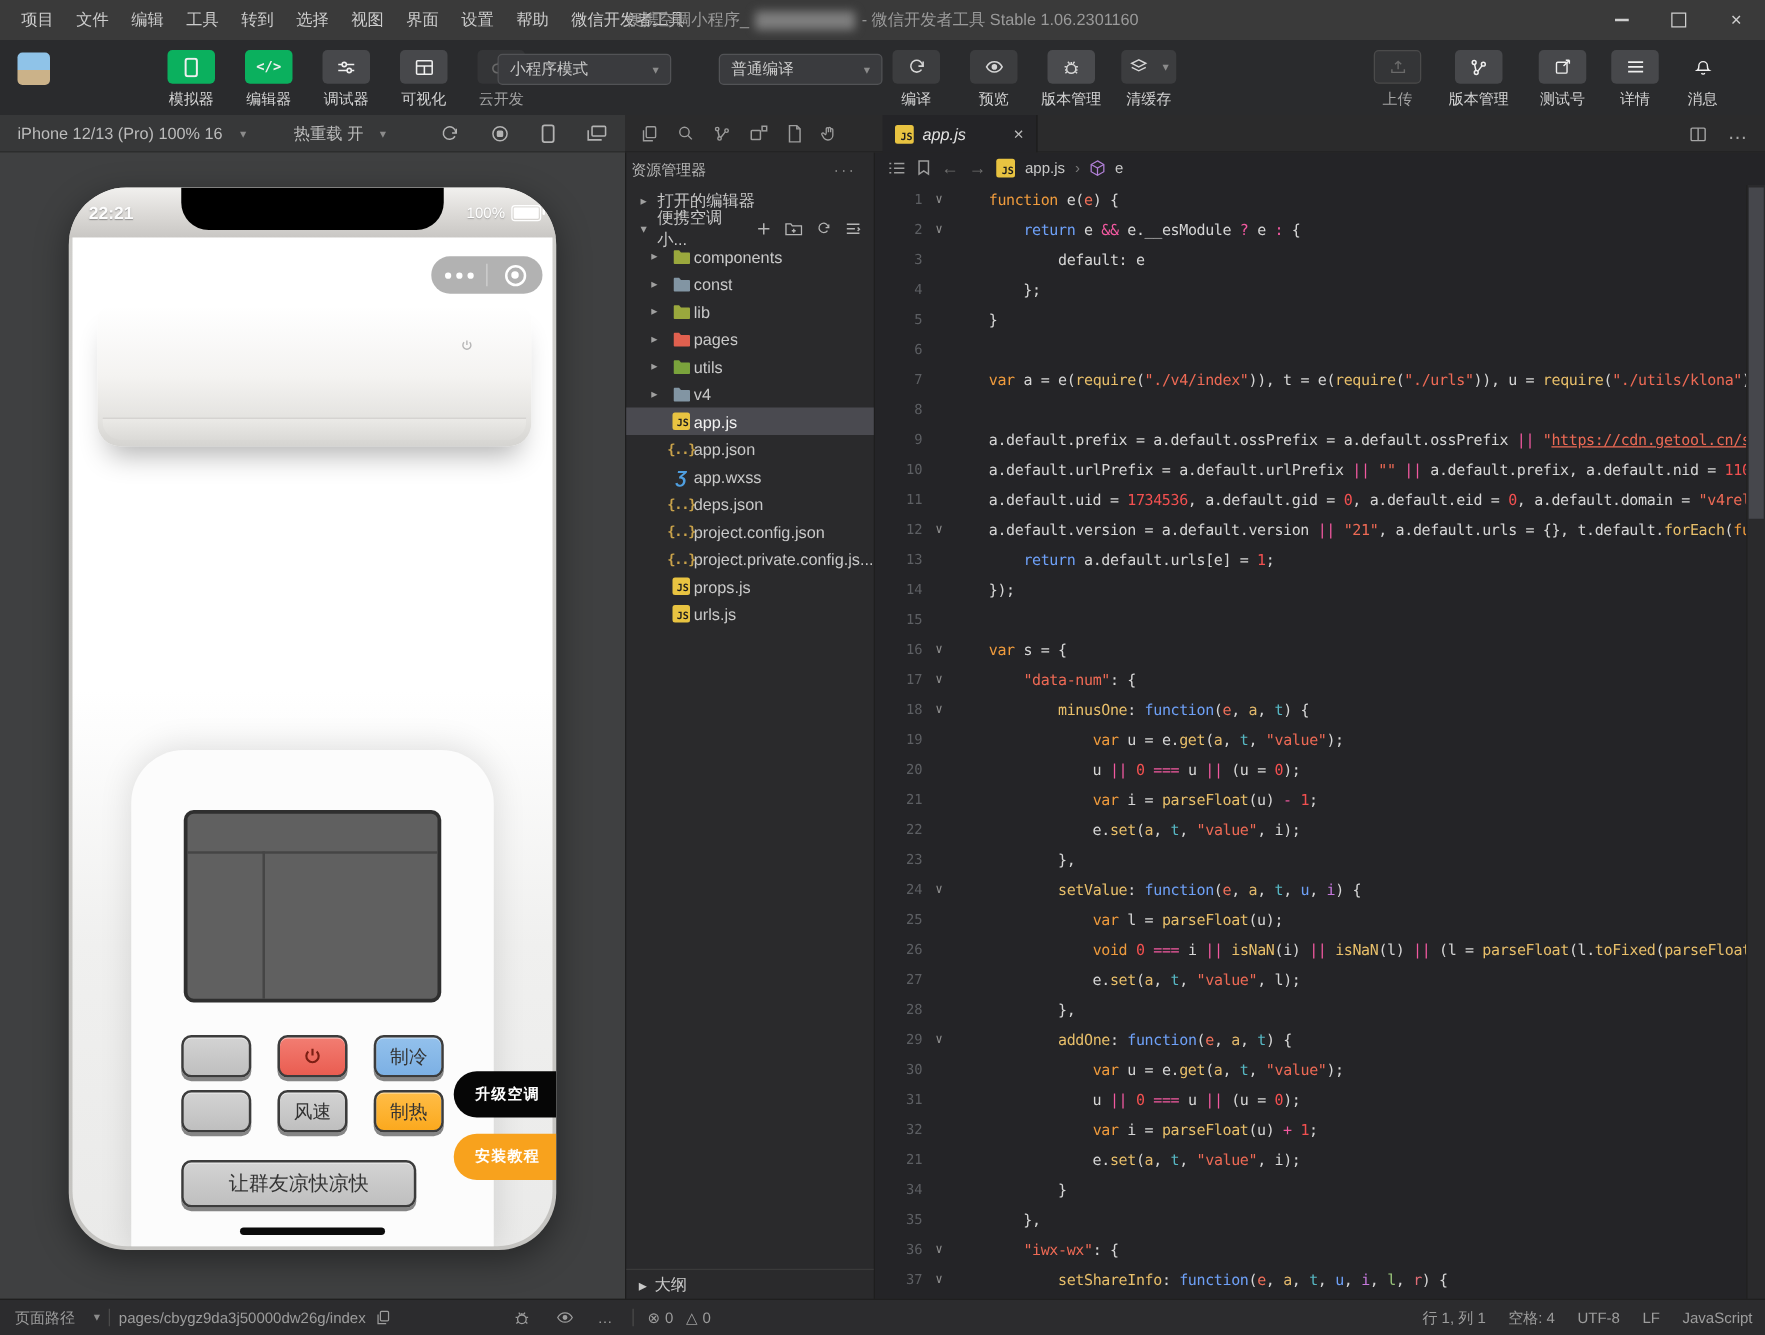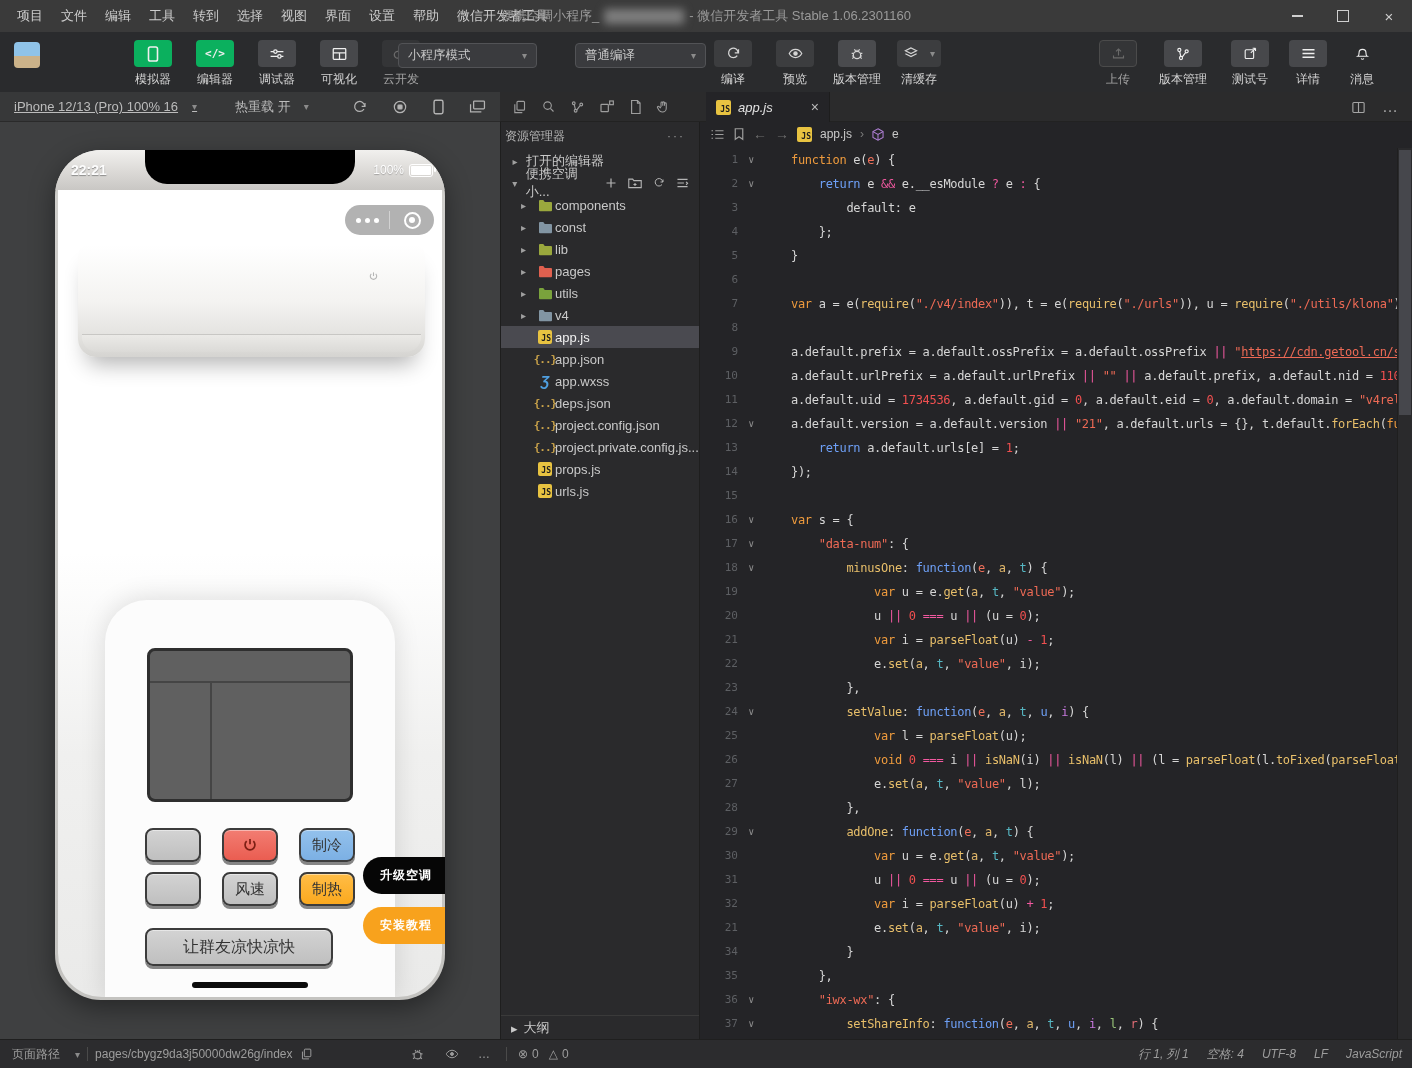--- a/index.html
+++ b/index.html
@@ -36,21 +36,21 @@
   .caret{color:#8b8b8b;font-size:10px;margin-left:8px;}
   .actiongroup{position:absolute;left:708px;top:8px;display:flex;gap:12px;}
   .act-item{min-width:50px;display:flex;flex-direction:column;align-items:center;}
   .act-icon{height:27px;min-width:38px;border-radius:4px;background:#3c3d3f;display:flex;align-items:center;justify-content:center;color:#d5d5d5;gap:3px;padding:0 6px;box-sizing:border-box;}
   .act-icon.boxed{background:#4a4b4e;}
   .rightgroup{position:absolute;right:28px;top:8px;display:flex;gap:10px;}
   
   .topstrip{position:absolute;top:92px;left:0;right:0;height:30px;display:flex;}
   .sim-toolbar{width:500px;background:#373839;border-bottom:1px solid #2a2a2a;display:flex;align-items:center;
                font-size:13px;color:#bcbcbc;box-sizing:border-box;}
-  .sim-left{display:flex;align-items:center;gap:6px;padding-left:14px;text-decoration:underline;}
+  .sim-left{display:flex;align-items:center;gap:6px;padding-left:14px;}
   .hot-reload{margin-left:38px;display:flex;align-items:center;gap:5px;}
   .sim-icons{margin-left:auto;display:flex;gap:24px;padding-right:14px;color:#b3b3b3;}
   .strip-right{flex:1;background:#2b2b2c;border-bottom:1px solid #222;display:flex;position:relative;}
   .exp-toolbar{width:200px;display:flex;align-items:center;gap:14px;padding-left:12px;color:#9d9d9d;box-sizing:border-box;}
   .tab{position:absolute;left:206px;top:0;width:124px;height:30px;background:#242427;display:flex;align-items:center;gap:7px;
        padding:0 10px;box-sizing:border-box;border-right:1px solid #1d1d1d;}
   .tab-label{font-style:italic;font-size:13px;color:#e2e2e2;}
   .tab-close{margin-left:auto;color:#bbb;font-size:14px;}
   .tabbar-right{position:absolute;right:12px;top:0;height:30px;display:flex;align-items:center;gap:16px;color:#a5a5a5;}
   .js-badge{width:15px;height:15px;background:#e8c341;color:#1d1d1d;font-weight:bold;font-size:8px;
@@ -97,21 +97,21 @@
   .tk-p{color:#d6d6d6}.tk-pe{color:#f0705a}.tk-pa{color:#e2b86b}.tk-pt{color:#56b6c2}
   .tk-pu{color:#6ea0f7}.tk-pi{color:#c678dd}.tk-pl{color:#98c379}.tk-pr{color:#e06c75}
   .vscroll{position:absolute;top:26px;right:0;bottom:0;width:14px;background:#2a2a2c;border-left:1px solid #1f1f1f;}
   .vthumb{position:absolute;top:2px;left:1px;right:1px;height:265px;background:#46474c;}
   
   .statusbar{position:absolute;left:0;right:0;bottom:0;height:28px;background:#2c2c2e;border-top:1px solid #1f1f1f;
              font-size:12px;color:#9d9d9d;}
   .sb-left{position:absolute;left:12px;top:0;height:28px;display:flex;align-items:center;gap:7px;}
   .sb-div{width:1px;height:14px;background:#4a4a4a;}
   .sb-abs{position:absolute;top:0;height:28px;display:flex;align-items:center;}
-  .sb-right{position:absolute;right:10px;top:0;height:28px;display:flex;align-items:center;gap:18px;font-style:italic;}
+  .sb-right{position:absolute;right:10px;top:0;height:28px;display:flex;align-items:center;gap:18px;}
   
   .phone{position:absolute;left:55px;top:28px;width:390px;height:850px;border-radius:46px;overflow:hidden;
          background:linear-gradient(180deg,#f0efed,#cfcecb 36px,#c4c3c0);box-shadow:0 8px 26px rgba(0,0,0,.4);}
   .p-status{position:absolute;top:0;left:0;right:0;height:40px;
             background:linear-gradient(180deg,#f1f0ee,#dbd9d6 55%,#c9c7c4);}
   .notch{position:absolute;top:0;left:90px;width:210px;height:34px;background:#000;border-radius:0 0 22px 22px;}
   .p-time{position:absolute;left:16px;top:12px;font-size:14px;font-weight:bold;color:#fcfcfc;
           text-shadow:0 1px 1px rgba(110,110,110,.7);}
   .p-batt{position:absolute;right:12px;top:13px;display:flex;align-items:center;gap:5px;color:#fff;font-size:12px;
           text-shadow:0 1px 1px rgba(110,110,110,.5);}

